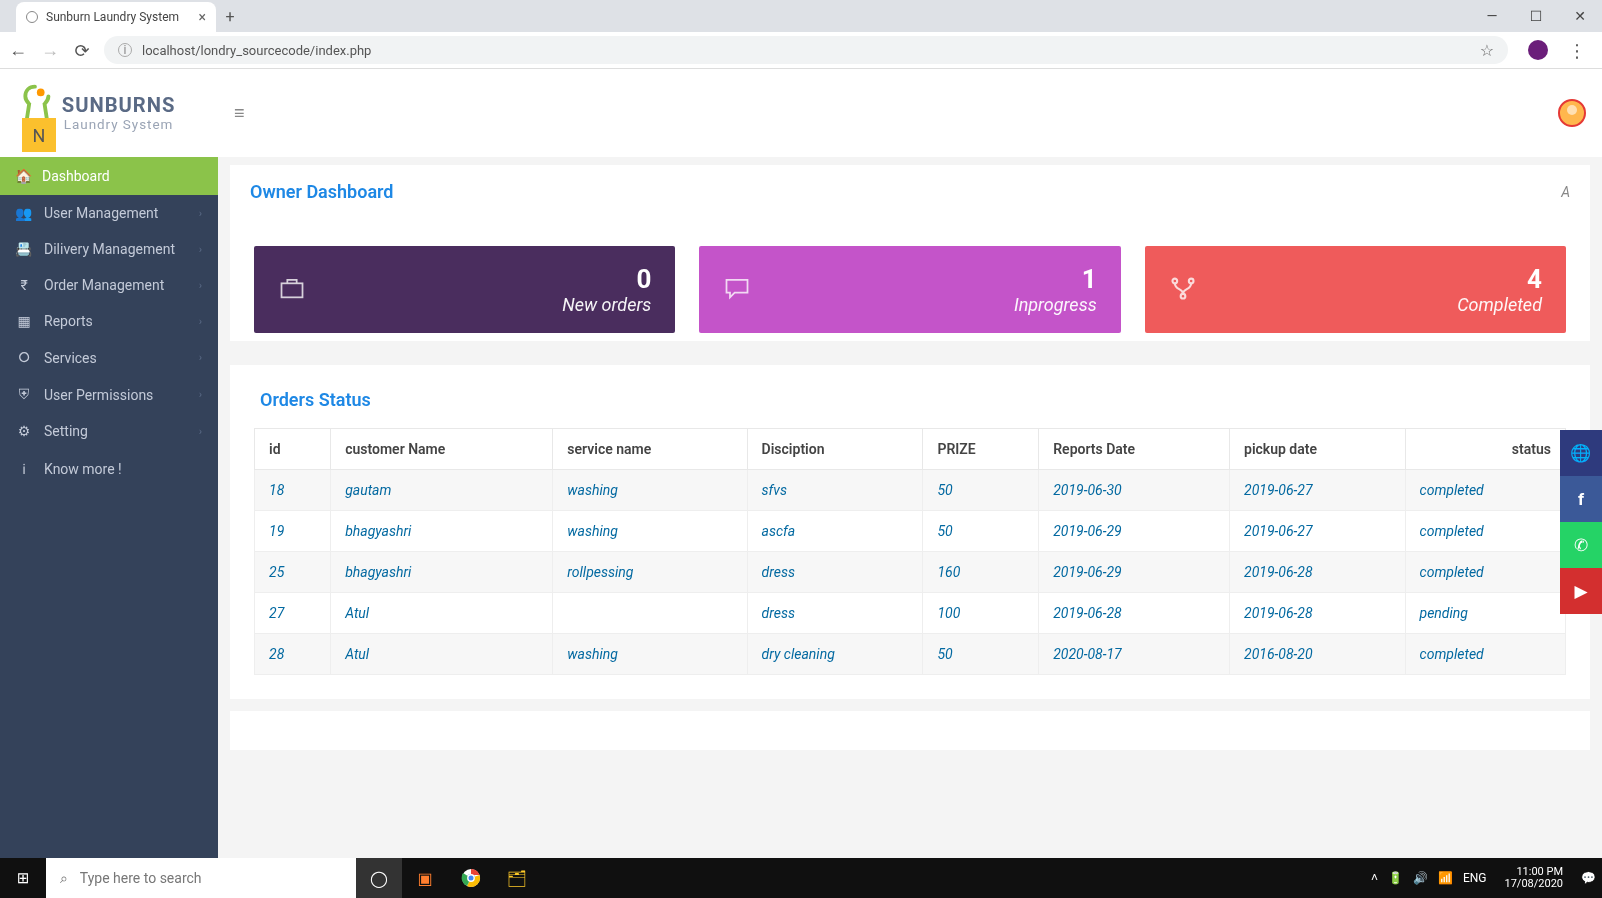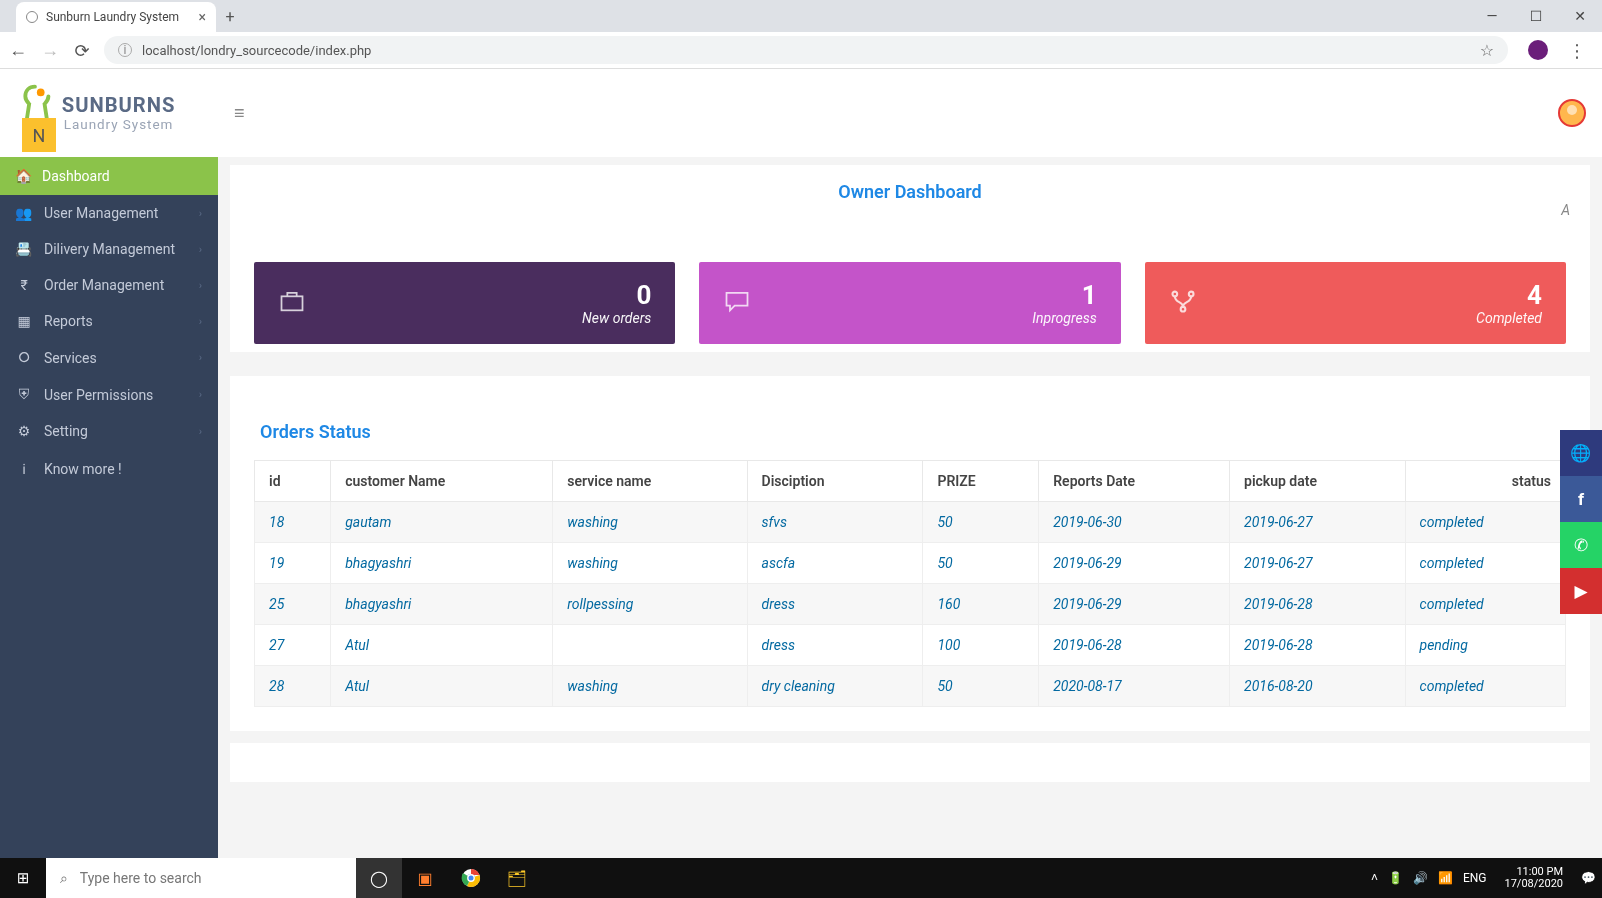--- a/index.html
+++ b/index.html
@@ -37,36 +37,36 @@
     .nav-item { padding: 10px 16px; display:flex; align-items:center; gap:12px; font-size:14px; cursor:pointer; color:#c3cad8; }
     .nav-item .chev { margin-left:auto; color:#5a6a85; font-size:11px; }
     .nav-icon { width:16px; display:inline-flex; justify-content:center; font-size:14px; }
     
     .main { flex: 1; background: #f4f4f4; overflow-y:auto; position:relative; }
     .topbar { background:#fff; height:88px; display:flex; align-items:center; padding: 0 16px; }
     .hamburger { color:#888; font-size:18px; cursor:pointer; }
     .avatar { margin-left:auto; width:28px; height:28px; border-radius:50%; background:#ffb74d; border:2px solid #e53935; position:relative; overflow:hidden; }
     .avatar::after{content:""; position:absolute; top:4px; left:7px; width:10px; height:10px; background:#ffe0b2; border-radius:50%;}
     
-    .page-header { background:#fff; margin: 8px 12px 0; padding: 16px 20px; display:flex; align-items:center;flex-direction:column; }
+    .page-header { background:#fff; margin: 8px 12px 0; padding: 16px 20px; display:flex; align-items:center; }
     .page-title { color: #1e88e5; font-size: 18px; font-weight:600; }
     .page-header .right { margin-left:auto; font-style:italic; color:#888; font-size:14px;}
     
     .cards { display:flex; gap:24px; padding: 28px 24px 8px; background:#fff; margin: 0 12px; }
     .card { flex:1; border-radius:2px; padding: 18px 24px; color:#fff; display:flex; align-items:center; }
     .card.purple { background: #4a2d5e; }
     .card.pink { background: #c454c9; }
     .card.red { background: #ef5b5b; }
     .card-icon { font-size: 34px; opacity:0.78; }
     .card-text { margin-left:auto; text-align:right; }
     .card-num { font-size: 26px; font-weight:700; }
-    .card-label { font-size: 14px; font-style:italic; opacity:0.95; }
+    .card-label { font-size: 18px; font-style:italic; opacity:0.95; }
     
     .section { background:#fff; margin: 24px 12px 12px; padding: 24px; }
-    .section-title { color:#1e88e5; font-size:18px; font-weight:600; margin-bottom:18px; padding-left:6px;margin-top:21px; }
+    .section-title { color:#1e88e5; font-size:18px; font-weight:600; margin-bottom:18px; padding-left:6px; }
     
     table { width:100%; border-collapse: collapse; font-size:14px;padding-left:44px; }
     th { text-align:left; padding: 12px 14px; border:1px solid #e8e8e8; color:#444; font-weight:600; }
     th.right { text-align:right; }
     td { padding: 12px 14px; border:1px solid #eee; color:#0369a1; font-style:italic; }
     tbody tr:nth-child(odd) { background:#f7f7f7; }
     
     .social-rail { position:fixed; right:0; top: 430px; width:42px; }
     .social-btn { height:46px; display:flex; align-items:center; justify-content:center; color:#fff; font-size:17px; cursor:pointer; }
     .sb-globe { background:#2e3a7d; }

